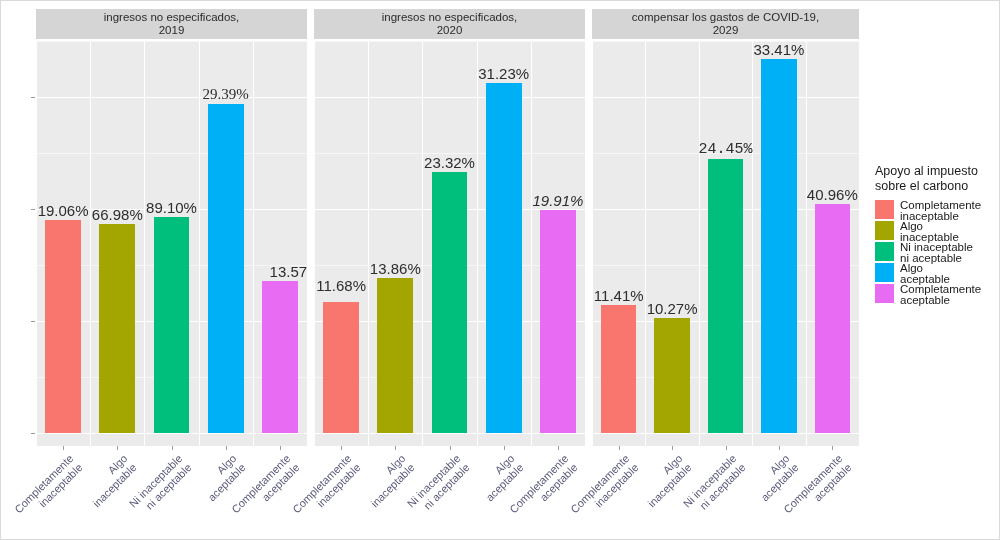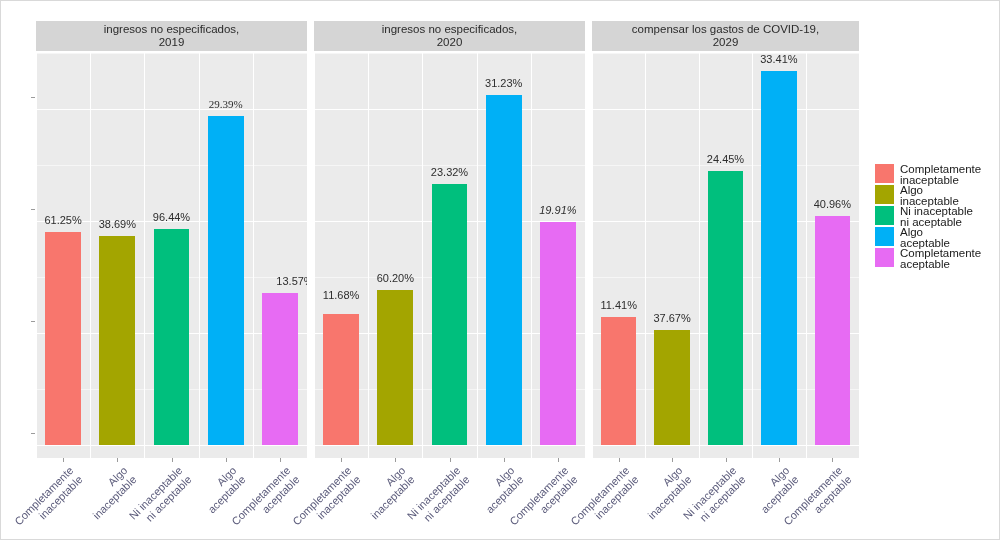--- a/index.html
+++ b/index.html
@@ -20,21 +20,20 @@
     box-sizing: border-box;
     border: 1px solid #d9d9d9;
     background: #ffffff;
   }
 
   
   .facet {
     position: absolute;
     top: 8px;
     height: 326px;
-    margin-top: 12px;
   }
   .facet-strip {
     position: absolute;
     left: 0;
     top: 0;
     width: 100%;
     height: 30px;
     background: #d5d5d5;
     color: #2b2b2b;
     font-size: 11.5px;
@@ -76,21 +75,21 @@
     width: 1px;
     background: #ffffff;
   }
 
   .bar {
     position: absolute;
     bottom: 13px;
   }
   .bar-label {
     position: absolute;
-    font-size: 11px;
+    font-size: 15px;
     color: #2d2d2d;
     white-space: nowrap;
     transform: translateX(-50%);
     text-align: center;
   }
 
   
   .ytick-label {
     position: absolute;
     right: 922px;
@@ -191,25 +190,25 @@
           <div class="gridline-minor" style="top: 336px;"></div>
           <div class="gridline-minor" style="top: 224px;"></div>
           <div class="gridline-minor" style="top: 112px;"></div>
           <div class="gridline-minor" style="top: 0px;"></div>
           <div class="vgridline" style="left: 0px;"></div>
           <div class="vgridline" style="left: 54.2px;"></div>
           <div class="vgridline" style="left: 108.4px;"></div>
           <div class="vgridline" style="left: 162.6px;"></div>
           <div class="vgridline" style="left: 216.8px;"></div>
           <div class="bar" style="left: 9.214px; width: 35.772px; height: 213.472px; background: rgb(248, 118, 109);"></div>
-          <div class="bar-label" style="left: 27.1px; top: 160.528px;">61.25%</div>
+          <div class="bar-label" style="left: 27.1px; top: 160.528px;">19.06%</div>
           <div class="bar" style="left: 63.414px; width: 35.772px; height: 208.992px; background: rgb(163, 165, 0);"></div>
-          <div class="bar-label" style="left: 81.3px; top: 165.008px;">38.69%</div>
+          <div class="bar-label" style="left: 81.3px; top: 165.008px;">66.98%</div>
           <div class="bar" style="left: 117.614px; width: 35.772px; height: 216.272px; background: rgb(0, 191, 125);"></div>
-          <div class="bar-label" style="left: 135.5px; top: 157.728px;">96.44%</div>
+          <div class="bar-label" style="left: 135.5px; top: 157.728px;">89.10%</div>
           <div class="bar" style="left: 171.814px; width: 35.772px; height: 329.168px; background: rgb(0, 176, 246);"></div>
           <div class="bar-label" style="left: 189.7px; top: 44.832px; font-family: Liberation Serif, serif;">29.39%</div>
           <div class="bar" style="left: 226.014px; width: 35.772px; height: 151.984px; background: rgb(231, 107, 243);"></div>
           <div class="bar-label" style="left: 259px; top: 222.016px;">13.57%</div>
         </div>
         <div class="xtick-mark" style="left: 27.1px; top: 437px;"></div>
         <div class="xtick-wrap" style="left: 31.1px; top: 443px;">
           <div class="xtick-label">Completamente
 inaceptable</div>
         </div>
@@ -247,21 +246,21 @@
           <div class="gridline-minor" style="top: 112px;"></div>
           <div class="gridline-minor" style="top: 0px;"></div>
           <div class="vgridline" style="left: 0px;"></div>
           <div class="vgridline" style="left: 54.2px;"></div>
           <div class="vgridline" style="left: 108.4px;"></div>
           <div class="vgridline" style="left: 162.6px;"></div>
           <div class="vgridline" style="left: 216.8px;"></div>
           <div class="bar" style="left: 9.214px; width: 35.772px; height: 130.816px; background: rgb(248, 118, 109);"></div>
           <div class="bar-label" style="left: 27.1px; top: 236px;">11.68%</div>
           <div class="bar" style="left: 63.414px; width: 35.772px; height: 155.232px; background: rgb(163, 165, 0);"></div>
-          <div class="bar-label" style="left: 81.3px; top: 218.768px;">60.20%</div>
+          <div class="bar-label" style="left: 81.3px; top: 218.768px;">13.86%</div>
           <div class="bar" style="left: 117.614px; width: 35.772px; height: 261.184px; background: rgb(0, 191, 125);"></div>
           <div class="bar-label" style="left: 135.5px; top: 112.816px;">23.32%</div>
           <div class="bar" style="left: 171.814px; width: 35.772px; height: 349.776px; background: rgb(0, 176, 246);"></div>
           <div class="bar-label" style="left: 189.7px; top: 24.224px;">31.23%</div>
           <div class="bar" style="left: 226.014px; width: 35.772px; height: 222.992px; background: rgb(231, 107, 243);"></div>
           <div class="bar-label" style="left: 243.9px; top: 151.008px; font-style: italic;">19.91%</div>
         </div>
         <div class="xtick-mark" style="left: 27.1px; top: 437px;"></div>
         <div class="xtick-wrap" style="left: 31.1px; top: 443px;">
           <div class="xtick-label">Completamente
@@ -301,23 +300,23 @@
           <div class="gridline-minor" style="top: 112px;"></div>
           <div class="gridline-minor" style="top: 0px;"></div>
           <div class="vgridline" style="left: 0px;"></div>
           <div class="vgridline" style="left: 53.4px;"></div>
           <div class="vgridline" style="left: 106.8px;"></div>
           <div class="vgridline" style="left: 160.2px;"></div>
           <div class="vgridline" style="left: 213.6px;"></div>
           <div class="bar" style="left: 9.078px; width: 35.244px; height: 127.792px; background: rgb(248, 118, 109);"></div>
           <div class="bar-label" style="left: 26.7px; top: 246.208px;">11.41%</div>
           <div class="bar" style="left: 62.478px; width: 35.244px; height: 115.024px; background: rgb(163, 165, 0);"></div>
-          <div class="bar-label" style="left: 80.1px; top: 258.976px;">37.67%</div>
+          <div class="bar-label" style="left: 80.1px; top: 258.976px;">10.27%</div>
           <div class="bar" style="left: 115.878px; width: 35.244px; height: 273.84px; background: rgb(0, 191, 125);"></div>
-          <div class="bar-label" style="left: 133.5px; top: 100.16px;">24.45%</div>
+          <div class="bar-label" style="left: 133.5px; top: 100.16px; font-family: Liberation Mono, monospace;">24.45%</div>
           <div class="bar" style="left: 169.278px; width: 35.244px; height: 374.192px; background: rgb(0, 176, 246);"></div>
           <div class="bar-label" style="left: 186.9px; top: -0.192px;">33.41%</div>
           <div class="bar" style="left: 222.678px; width: 35.244px; height: 229.04px; background: rgb(231, 107, 243);"></div>
           <div class="bar-label" style="left: 240.3px; top: 144.96px;">40.96%</div>
         </div>
         <div class="xtick-mark" style="left: 26.7px; top: 437px;"></div>
         <div class="xtick-wrap" style="left: 30.7px; top: 443px;">
           <div class="xtick-label">Completamente
 inaceptable</div>
         </div>
@@ -338,20 +337,22 @@
         </div>
         <div class="xtick-mark" style="left: 240.3px; top: 437px;"></div>
         <div class="xtick-wrap" style="left: 244.3px; top: 443px;">
           <div class="xtick-label">Completamente
 aceptable</div>
         </div>
       </div>
     </div>
 
   <div id="legend">
+    <div class="legend-title">Apoyo al impuesto
+sobre el carbono</div>
     <div id="legend-items">
         <div class="legend-item">
           <div class="legend-key" style="background: rgb(248, 118, 109);"></div>
           <div class="legend-label">Completamente
  inaceptable</div>
         </div>
         <div class="legend-item">
           <div class="legend-key" style="background: rgb(163, 165, 0);"></div>
           <div class="legend-label">Algo
  inaceptable</div>

